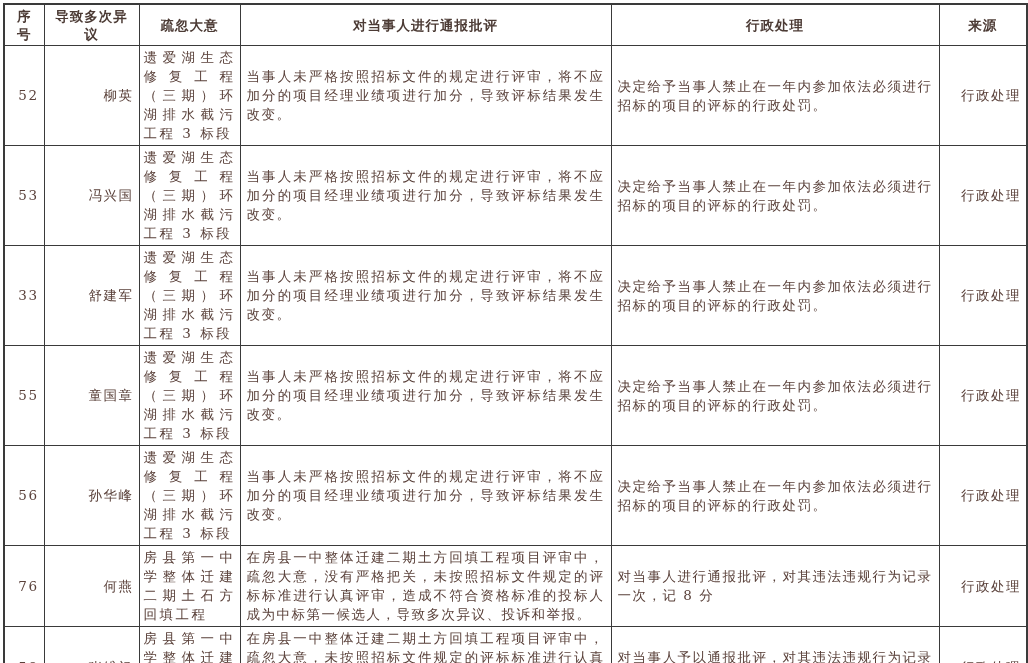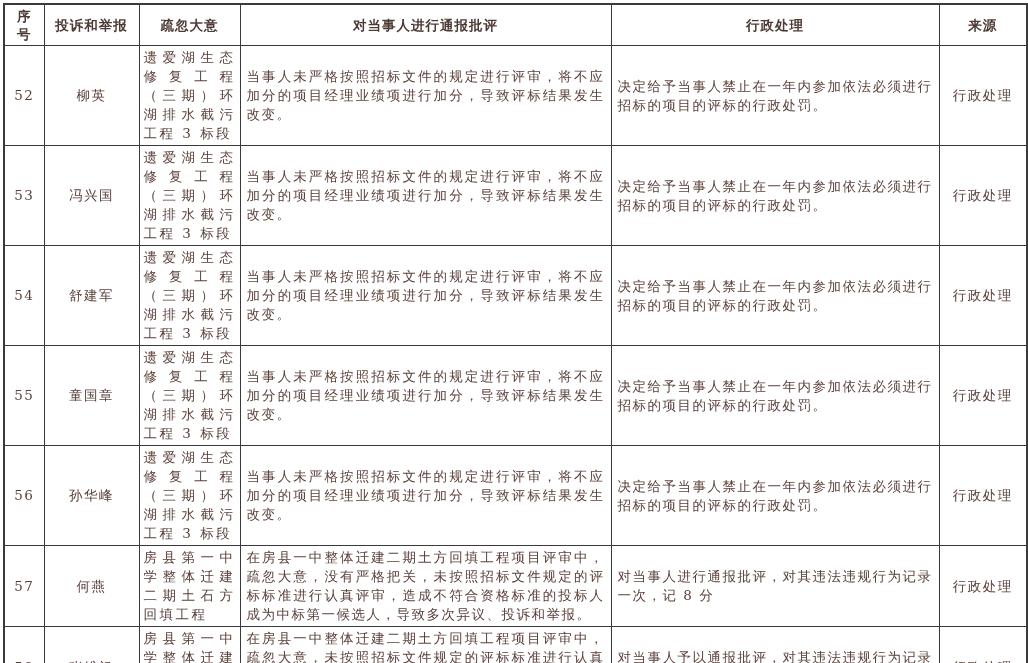--- a/index.html
+++ b/index.html
@@ -38,21 +38,21 @@
   }
   thead tr { height: 39px; }
   tbody tr { height: 77px; }
   th {
     font-weight: 600;
     text-align: center;
     color: #4c3b35;
     letter-spacing: 1px;
     line-height: 18px;
   }
-  td.c-no, td.c-name, td.c-source { text-align: center; }
+  td.c-no, td.c-name, td.c-source { text-align: right; }
   td.c-project {
     text-align: justify;
     text-justify: inter-character;
     letter-spacing: 2.5px;
     padding: 2px 4px;
   }
   td.c-desc, td.c-result {
     text-align: justify;
     text-justify: inter-character;
     padding: 2px 6px;
@@ -67,21 +67,21 @@
       <col style="width:40px">
       <col style="width:95px">
       <col style="width:101px">
       <col style="width:371px">
       <col style="width:328px">
       <col style="width:88px">
     </colgroup>
     <thead>
       <tr>
         <th>序号</th>
-        <th>投诉和举报</th>
+        <th>导致多次异议</th>
         <th>疏忽大意</th>
         <th>对当事人进行通报批评</th>
         <th>行政处理</th>
         <th>来源</th>
       </tr>
     </thead>
     <tbody>
       <tr>
         <td class="c-no">52</td>
         <td class="c-name">柳英</td>
@@ -92,21 +92,21 @@
       </tr>
       <tr>
         <td class="c-no">53</td>
         <td class="c-name">冯兴国</td>
         <td class="c-project">遗爱湖生态修复工程（三期）环湖排水截污工程 3 标段</td>
         <td class="c-desc">当事人未严格按照招标文件的规定进行评审，将不应加分的项目经理业绩项进行加分，导致评标结果发生改变。</td>
         <td class="c-result">决定给予当事人禁止在一年内参加依法必须进行招标的项目的评标的行政处罚。</td>
         <td class="c-source">行政处理</td>
       </tr>
       <tr>
-        <td class="c-no">54</td>
+        <td class="c-no">33</td>
         <td class="c-name">舒建军</td>
         <td class="c-project">遗爱湖生态修复工程（三期）环湖排水截污工程 3 标段</td>
         <td class="c-desc">当事人未严格按照招标文件的规定进行评审，将不应加分的项目经理业绩项进行加分，导致评标结果发生改变。</td>
         <td class="c-result">决定给予当事人禁止在一年内参加依法必须进行招标的项目的评标的行政处罚。</td>
         <td class="c-source">行政处理</td>
       </tr>
       <tr>
         <td class="c-no">55</td>
         <td class="c-name">童国章</td>
         <td class="c-project">遗爱湖生态修复工程（三期）环湖排水截污工程 3 标段</td>
@@ -116,21 +116,21 @@
       </tr>
       <tr>
         <td class="c-no">56</td>
         <td class="c-name">孙华峰</td>
         <td class="c-project">遗爱湖生态修复工程（三期）环湖排水截污工程 3 标段</td>
         <td class="c-desc">当事人未严格按照招标文件的规定进行评审，将不应加分的项目经理业绩项进行加分，导致评标结果发生改变。</td>
         <td class="c-result">决定给予当事人禁止在一年内参加依法必须进行招标的项目的评标的行政处罚。</td>
         <td class="c-source">行政处理</td>
       </tr>
       <tr>
-        <td class="c-no">57</td>
+        <td class="c-no">76</td>
         <td class="c-name">何燕</td>
         <td class="c-project">房县第一中学整体迁建二期土石方回填工程</td>
         <td class="c-desc">在房县一中整体迁建二期土方回填工程项目评审中，疏忽大意，没有严格把关，未按照招标文件规定的评标标准进行认真评审，造成不符合资格标准的投标人成为中标第一候选人，导致多次异议、投诉和举报。</td>
         <td class="c-result">对当事人进行通报批评，对其违法违规行为记录一次，记 8 分</td>
         <td class="c-source">行政处理</td>
       </tr>
       <tr>
         <td class="c-no">58</td>
         <td class="c-name">张维禄</td>
         <td class="c-project">房县第一中学整体迁建二期土石方回填工程</td>

